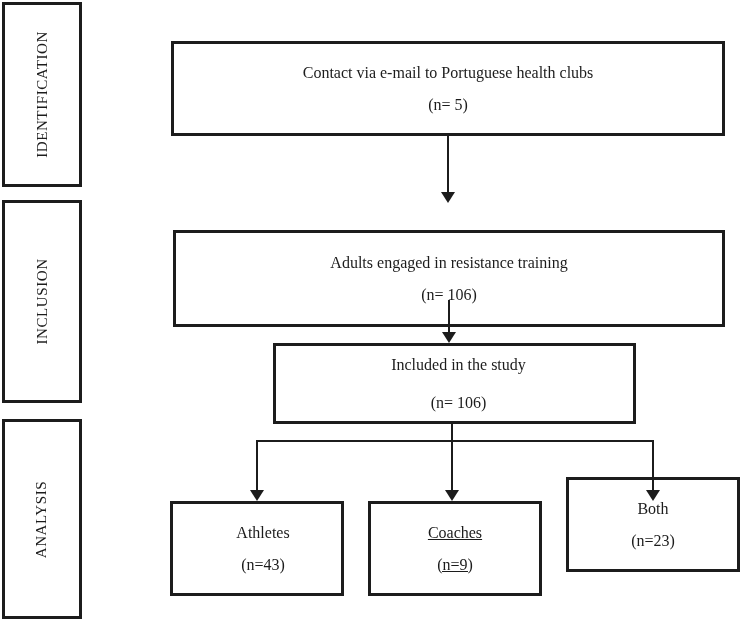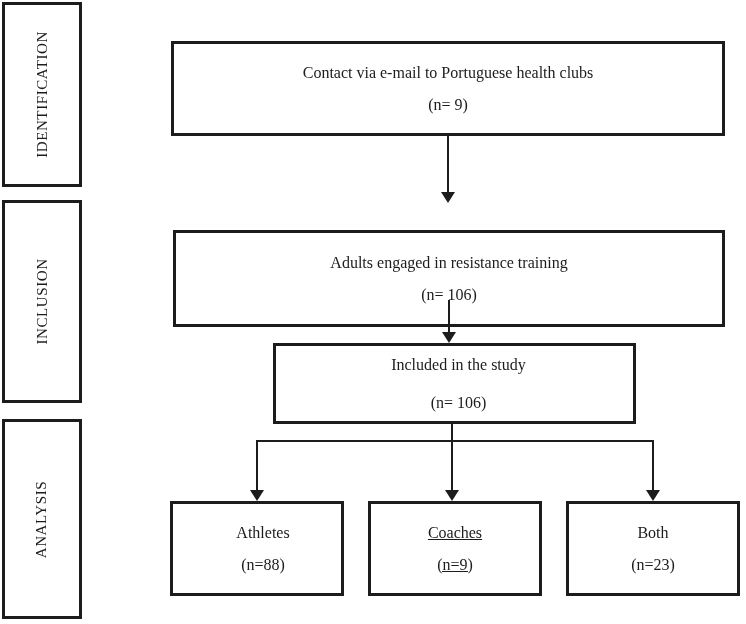--- a/index.html
+++ b/index.html
@@ -51,21 +51,21 @@
     gap: 14px;
     text-align: center;
     font-size: 16px;
     line-height: 18px;
   }
   #node-contact  { left: 171px; top: 41px;  width: 554px; height: 95px; }
   #node-adults   { left: 173px; top: 203px; width: 552px; height: 97px; margin-top: 27px; }
   #node-included { left: 273px; top: 343px; width: 363px; height: 81px; gap: 20px; padding-left: 8px; }
   #node-athletes { left: 170px; top: 501px; width: 174px; height: 95px; padding-left: 12px; }
   #node-coaches  { left: 368px; top: 501px; width: 174px; height: 95px; text-decoration: underline; }
-  #node-both     { left: 566px; top: 501px; width: 174px; height: 95px; }
+  #node-both     { left: 566px; top: 477px; width: 174px; height: 95px; }
 
   
   .vline, .hline {
     position: absolute;
     background: #1c1c1c;
   }
   .vline { width: 2px; }
   .hline { height: 2px; }
   .arrowhead {
     position: absolute;
@@ -97,36 +97,36 @@
   </div>
   <div class="stage" id="stage-inclusion">
     <span class="stage-label">INCLUSION</span>
   </div>
   <div class="stage" id="stage-analysis">
     <span class="stage-label">ANALYSIS</span>
   </div>
 
   <div class="node" id="node-contact">
     <div>Contact via e-mail to Portuguese health clubs</div>
-    <div>(n= 9)</div>
+    <div>(n= 5)</div>
   </div>
 
   <div class="node" id="node-adults">
     <div>Adults engaged in resistance training</div>
     <div>(n= 106)</div>
   </div>
 
   <div class="node" id="node-included">
     <div>Included in the study</div>
     <div>(n= 106)</div>
   </div>
 
   <div class="node" id="node-athletes">
     <div>Athletes</div>
-    <div>(n=88)</div>
+    <div>(n=43)</div>
   </div>
 
   <div class="node" id="node-coaches">
     <div>Coaches</div>
     <div>(n=9)</div>
   </div>
 
   <div class="node" id="node-both">
     <div>Both</div>
     <div>(n=23)</div>

